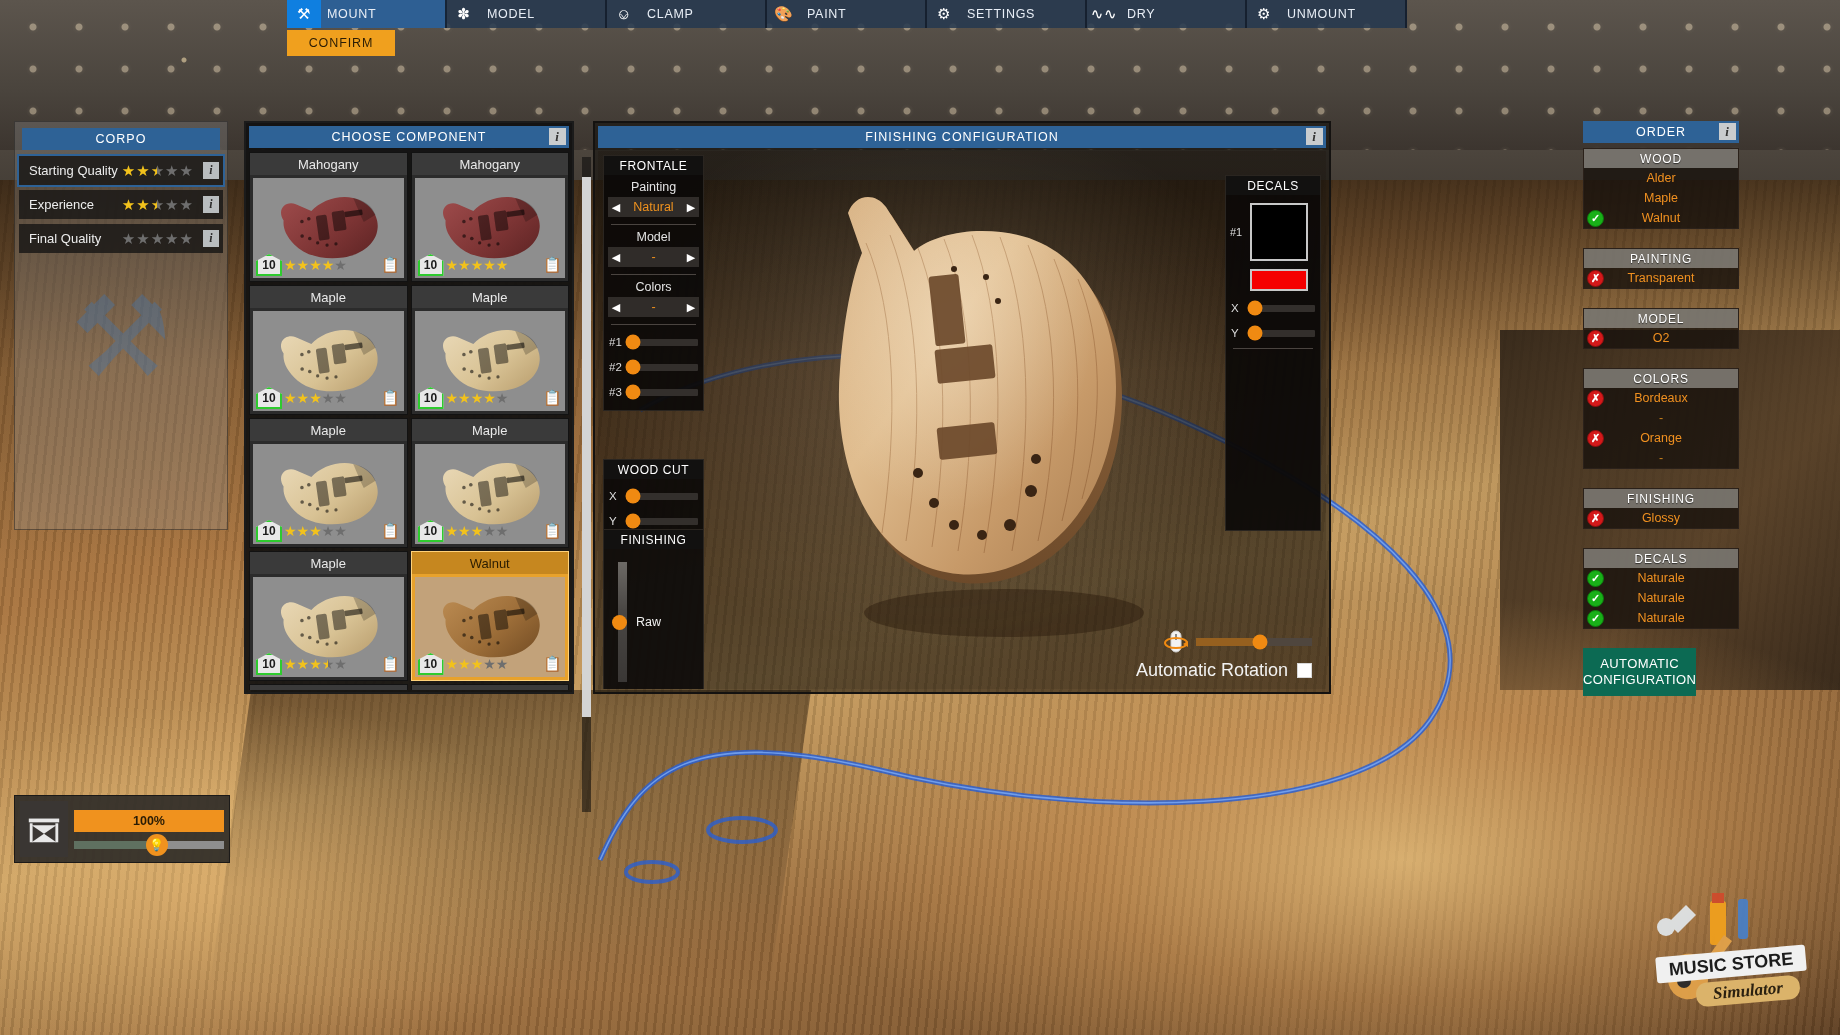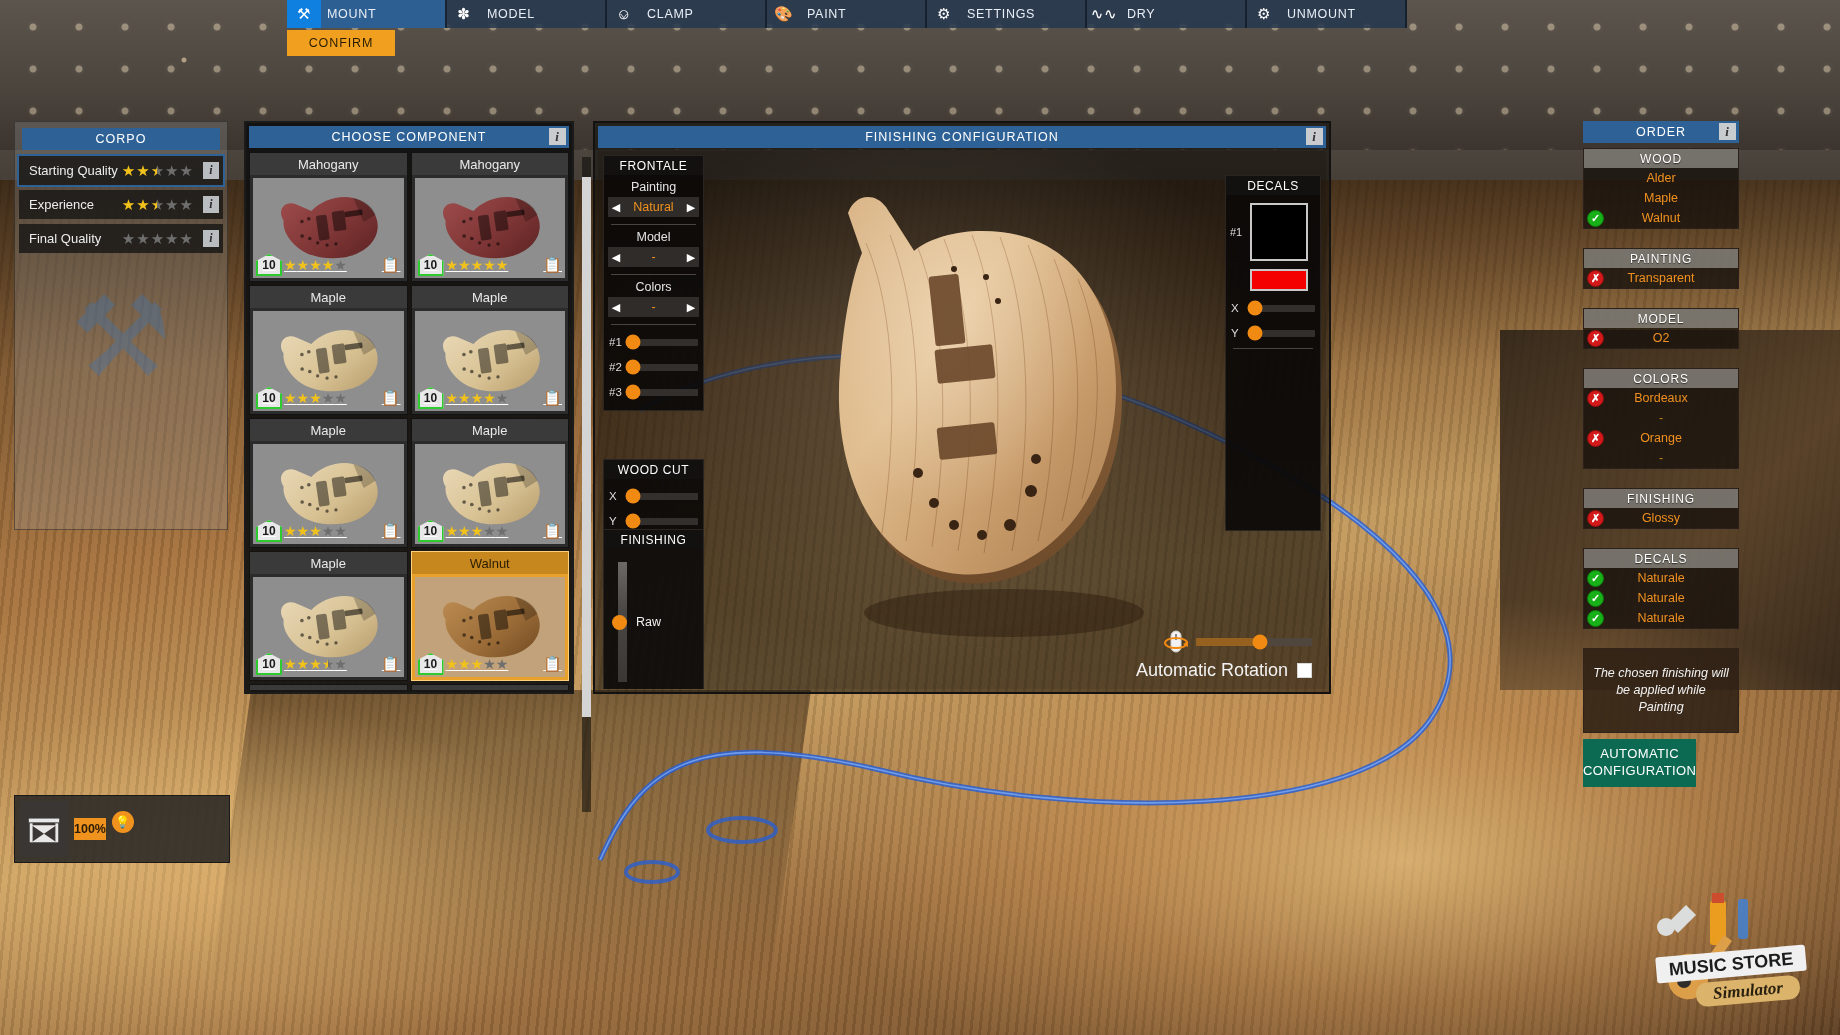--- a/index.html
+++ b/index.html
@@ -155,21 +155,21 @@
   }
   .card.sel .card-name { background:#c6871f; color:#2a1c02; }
   .card-body { position: relative; height: 100px; margin: 3px; background: #8e8e8e; overflow:hidden; }
   .card.sel .card-body { background:#c2a27a; }
   .guitar-thumb {
     position:absolute; left:50%; top:48%; transform: translate(-50%,-50%) rotate(-8deg);
     width: 108px; height: 78px;
   }
   .card-foot {
     position:absolute; left:0; right:0; bottom:1px; height: 24px;
-    display:flex; align-items:center; gap:2px; padding: 0 3px; text-decoration: underline;
+    display:flex; align-items:center; gap:2px; padding: 0 3px;
   }
   .qty-badge {
     width: 26px; height: 22px; position: relative; flex: none;
     display:flex;align-items:center;justify-content:center;
     font-size: 12px; font-weight: bold; color:#1b1b1b;
   }
   .qty-badge .house {
     position:absolute; inset:0;
     background:#e8e8e8;
     border:2px solid #2ecb2e;
@@ -300,21 +300,21 @@
     flex-direction:column;
   }
 
   
   #status-bar {
     position:absolute; left:14px; top:795px; width:216px; height:68px;
     background: rgba(48,44,40,.92); border:1px solid #1c1a18;
     display:flex; align-items:center; gap:6px; padding:5px; z-index:20;
   }
   .tool-icon-box { width:48px; height:56px; background:#3a3633; display:flex; align-items:center; justify-content:center; flex:none; }
-  .status-right { flex:1; display:flex; gap:17px; }
+  .status-right { flex:1; display:flex; flex-direction:column; gap:9px; }
   .pct-bar { position:relative; height:22px; background:#4a4540; }
   .pct-fill { position:absolute; left:0; top:0; bottom:0; width:100%; background:#f0921e; }
   .pct-text { position:relative; text-align:center; font-size:12.5px; line-height:22px; color:#2a1c05; font-weight:bold; }
   .sec-bar { position:relative; height:8px; background:#8e8e8e; }
   .sec-fill { position:absolute; left:0; top:0; bottom:0; width:55%; background:#5f7060; }
   .sec-knob {
     position:absolute; left:55%; top:50%; transform:translate(-50%,-50%);
     width:22px; height:22px; border-radius:50%; background:#f0921e;
     display:flex; align-items:center; justify-content:center; font-size:12px; color:#fff;
   }
@@ -1014,21 +1014,20 @@
         <div class="ord-item">
           <span class="mark ok">✓</span>
           <span class="txt">Naturale</span>
         </div>
         <div class="ord-item">
           <span class="mark ok">✓</span>
           <span class="txt">Naturale</span>
         </div>
       </div>
     </div>
-  <div id="order-note">The chosen finishing will be applied while Painting</div>
   <button id="auto-config">
     <span>AUTOMATIC</span>
     <span>CONFIGURATION</span>
   </button>
 </div>
 
 <div id="status-bar">
   <div class="tool-icon-box">
     <svg viewBox="0 0 40 40" width="38" height="38">
       <rect x="4" y="9" width="32" height="4" fill="#e8e8e8"></rect>

